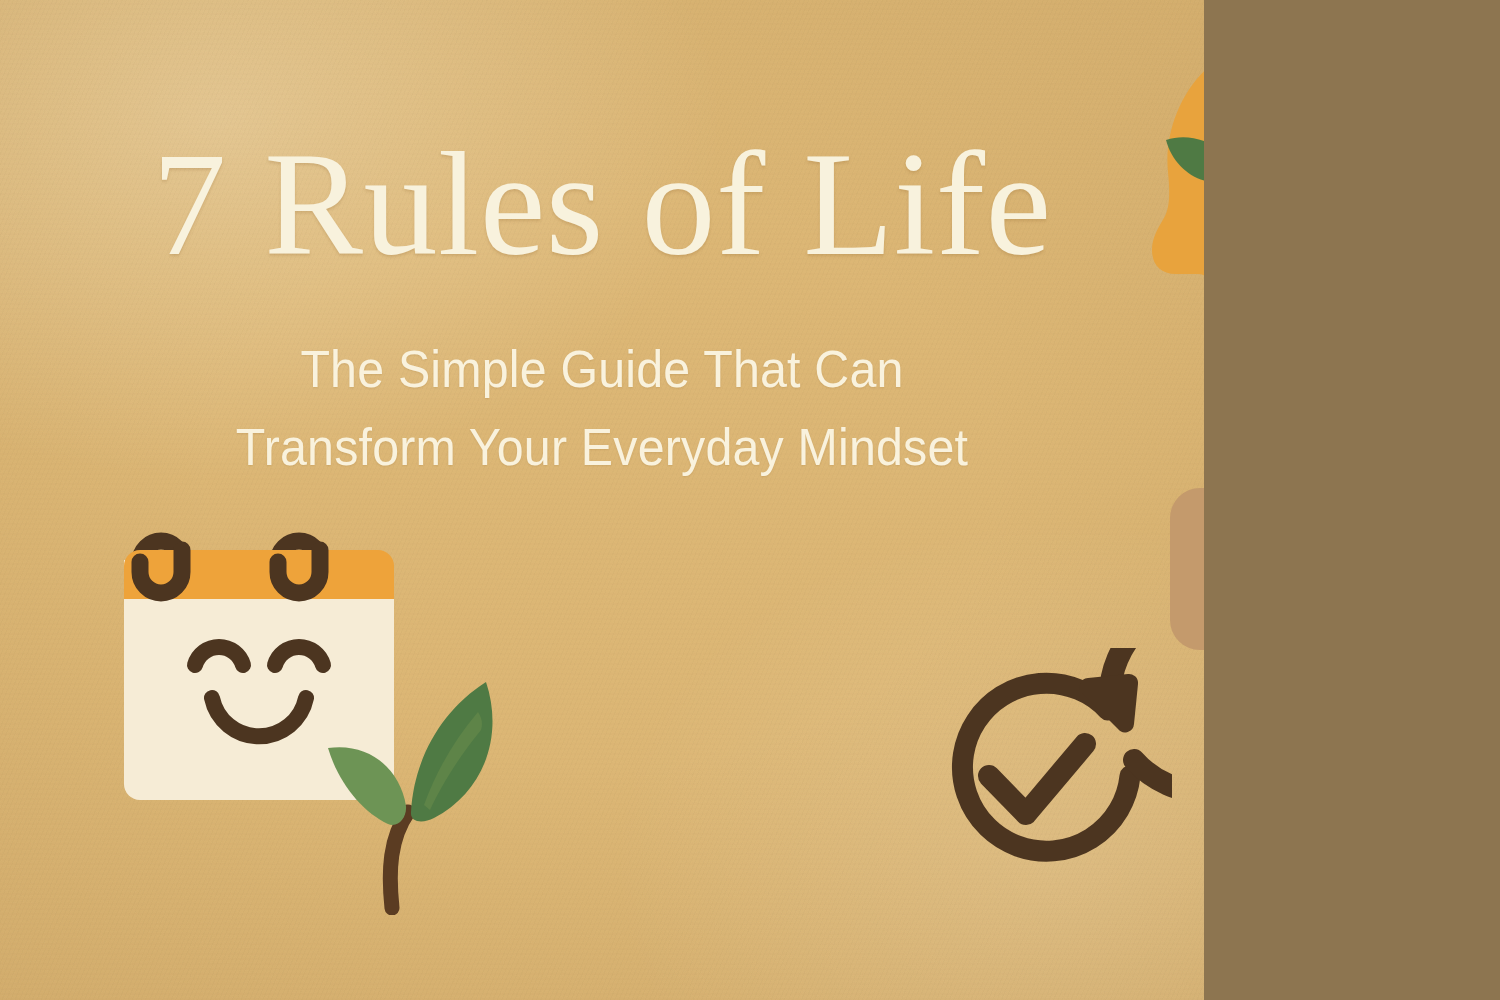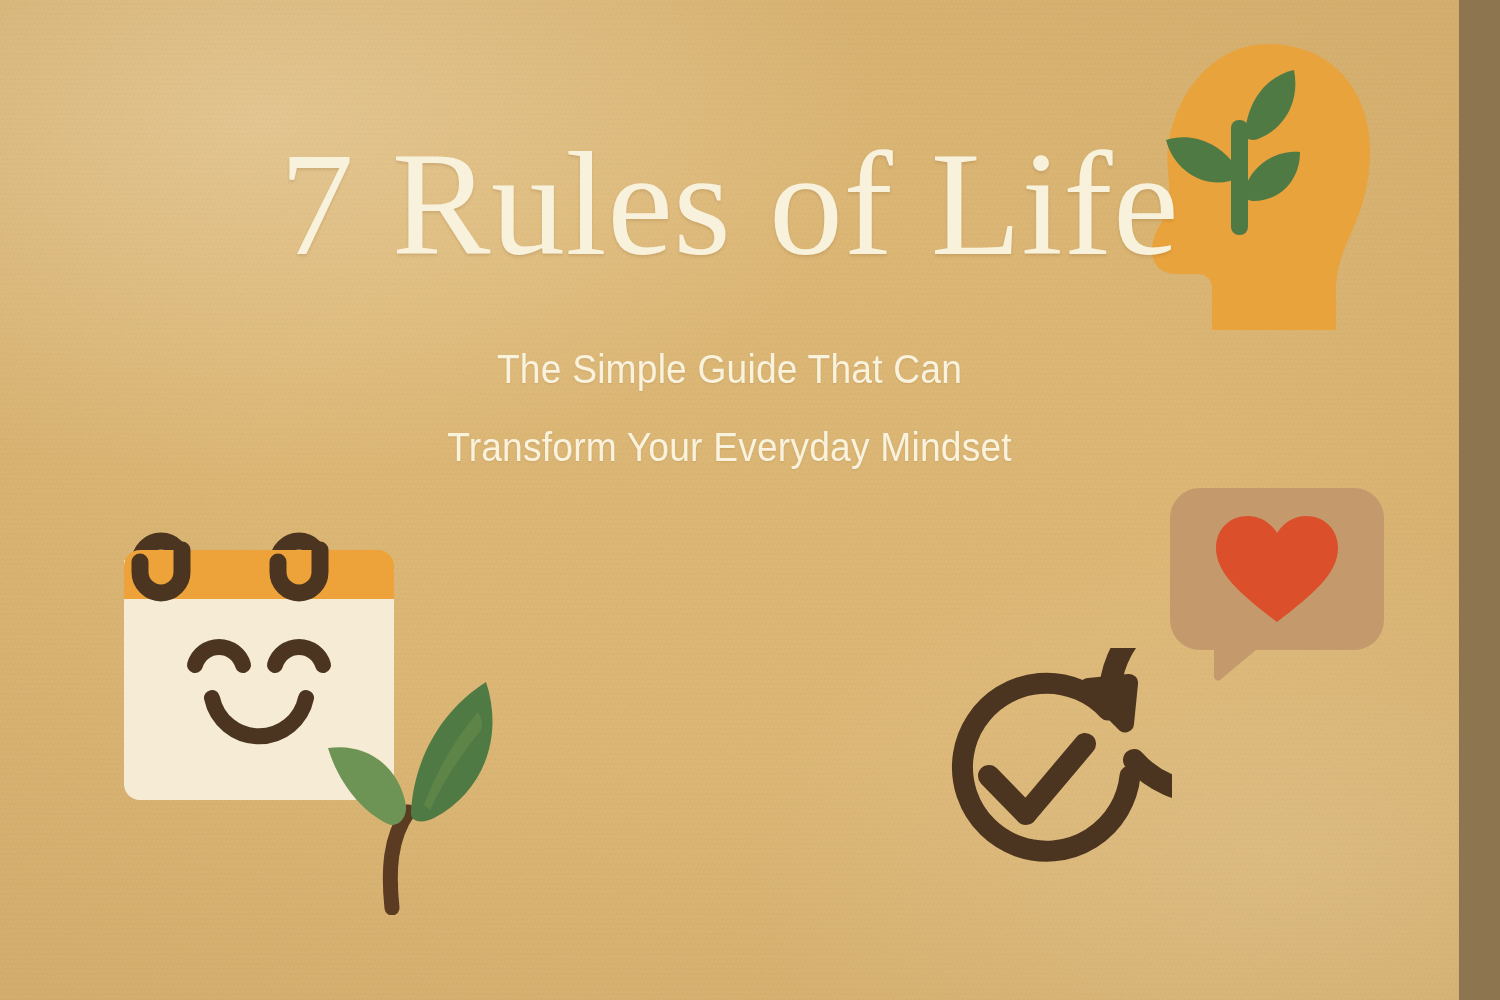--- a/index.html
+++ b/index.html
@@ -6,21 +6,21 @@
     margin: 0;
     padding: 0;
     background: #8d7550;
   }
   body {
     font-family: "Liberation Sans", sans-serif;
   }
 
   #poster {
     position: relative;
-    width: 1459px;
+    width: 1204px;
     height: 1000px;
     overflow: hidden;
     background-color: #ddb774;
   }
 
   
   .tex-a {
     position: absolute;
     inset: 0;
     background:
@@ -75,21 +75,21 @@
     z-index: 5;
   }
 
   #subtitle {
     position: absolute;
     left: 0;
     right: 0;
     top: 330px;
     text-align: center;
     font-family: "Liberation Sans Narrow", "Liberation Sans", sans-serif;
-    font-size: 40px;
+    font-size: 52px;
     line-height: 78px;
     font-weight: 400;
     color: #f9f2dd;
     letter-spacing: 0.2px;
     z-index: 5;
     text-shadow: 0 1px 2px rgba(120,78,28,0.14);
   }
   #subtitle .ln { display: block; transform: scaleX(0.93); }
 </style>
 </head>

